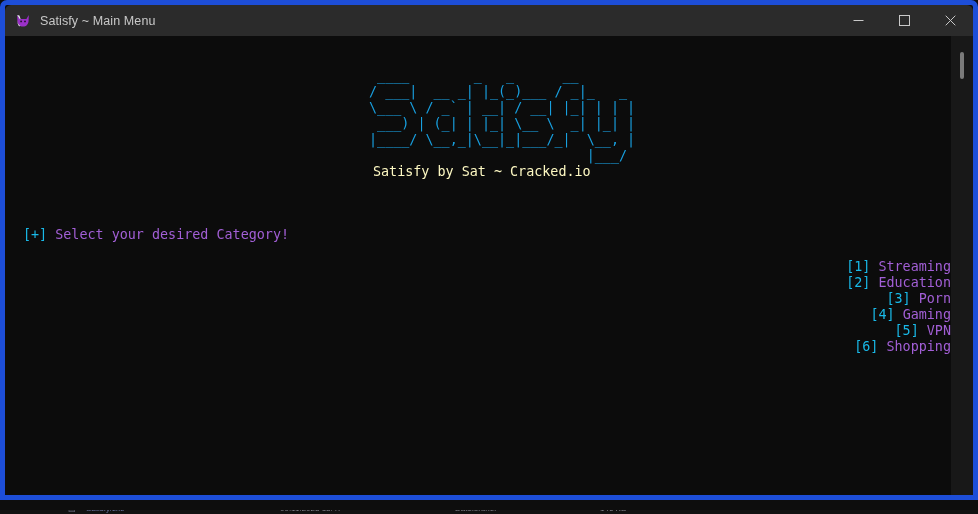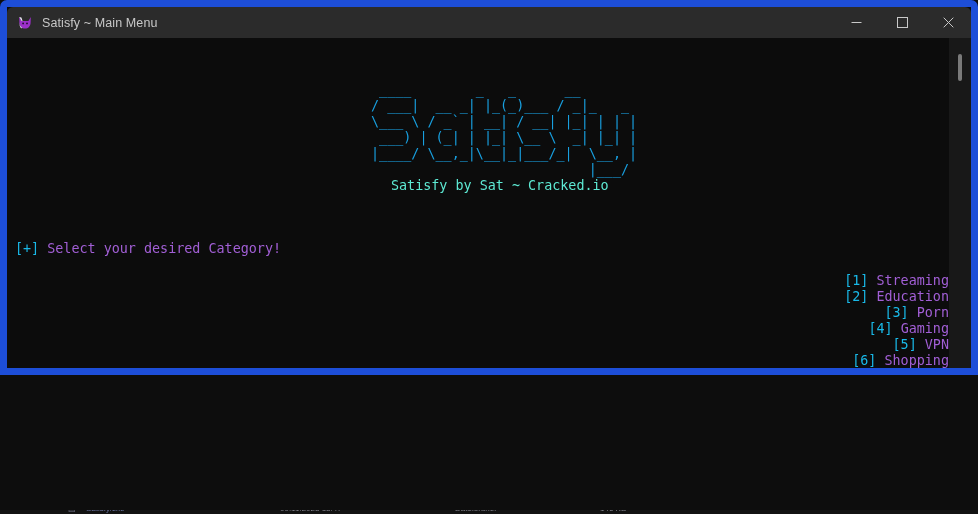--- a/index.html
+++ b/index.html
@@ -11,23 +11,23 @@
     width: 978px;
     height: 514px;
     overflow: hidden;
     font-family: "DejaVu Sans Mono", monospace;
   }
 
   .window {
     position: absolute;
     left: 0; top: 0;
     width: 978px;
-    height: 375px;
+    height: 500px;
     background: #0c0c0c;
-    border: 7px solid #1d4ed8;
+    border: 5px solid #1d4ed8;
     box-sizing: border-box;
     border-radius: 7px 7px 0 0;
     overflow: hidden;
   }
 
   
   .titlebar {
     position: relative;
     height: 31px;
     background: #2b2b2b;
@@ -68,21 +68,21 @@
 
   
   .console {
     position: relative;
     height: 478px;
     background: #0c0c0c;
     overflow: hidden;
   }
   .console-inner {
     position: absolute;
-    left: 0; top: 12px;
+    left: 0; top: 0;
     right: 22px;
     padding: 0;
   }
 
   pre.term {
     margin: 0;
     font-family: "DejaVu Sans Mono", "Liberation Mono", monospace;
     font-size: 13.4px;
     line-height: 15.95px;
     color: #b36ae2;
@@ -90,26 +90,25 @@
     letter-spacing: 0px;
   }
 
   .banner {
     display: block;
     color: #18a0e0;
     padding-left: 356px;
   }
   .subtitle {
     display: block;
-    color: #5eead4;
+    color: #fef9c3;
     padding-left: 368px;
-    margin-left: 16px;
   }
   .spacer { display: block; }
-  .prompt-line { display: block; padding-left: 8px; }
+  .prompt-line { display: block; padding-left: 18px; }
   .menu-line  { display: block; padding-left: 2px; text-align: right; }
   .brk { color: #19b9e8; }
   .lbl { color: #a25fd6; }
 
   
   .scrollbar {
     position: absolute;
     right: 0; top: 0;
     width: 22px;
     height: 478px;

